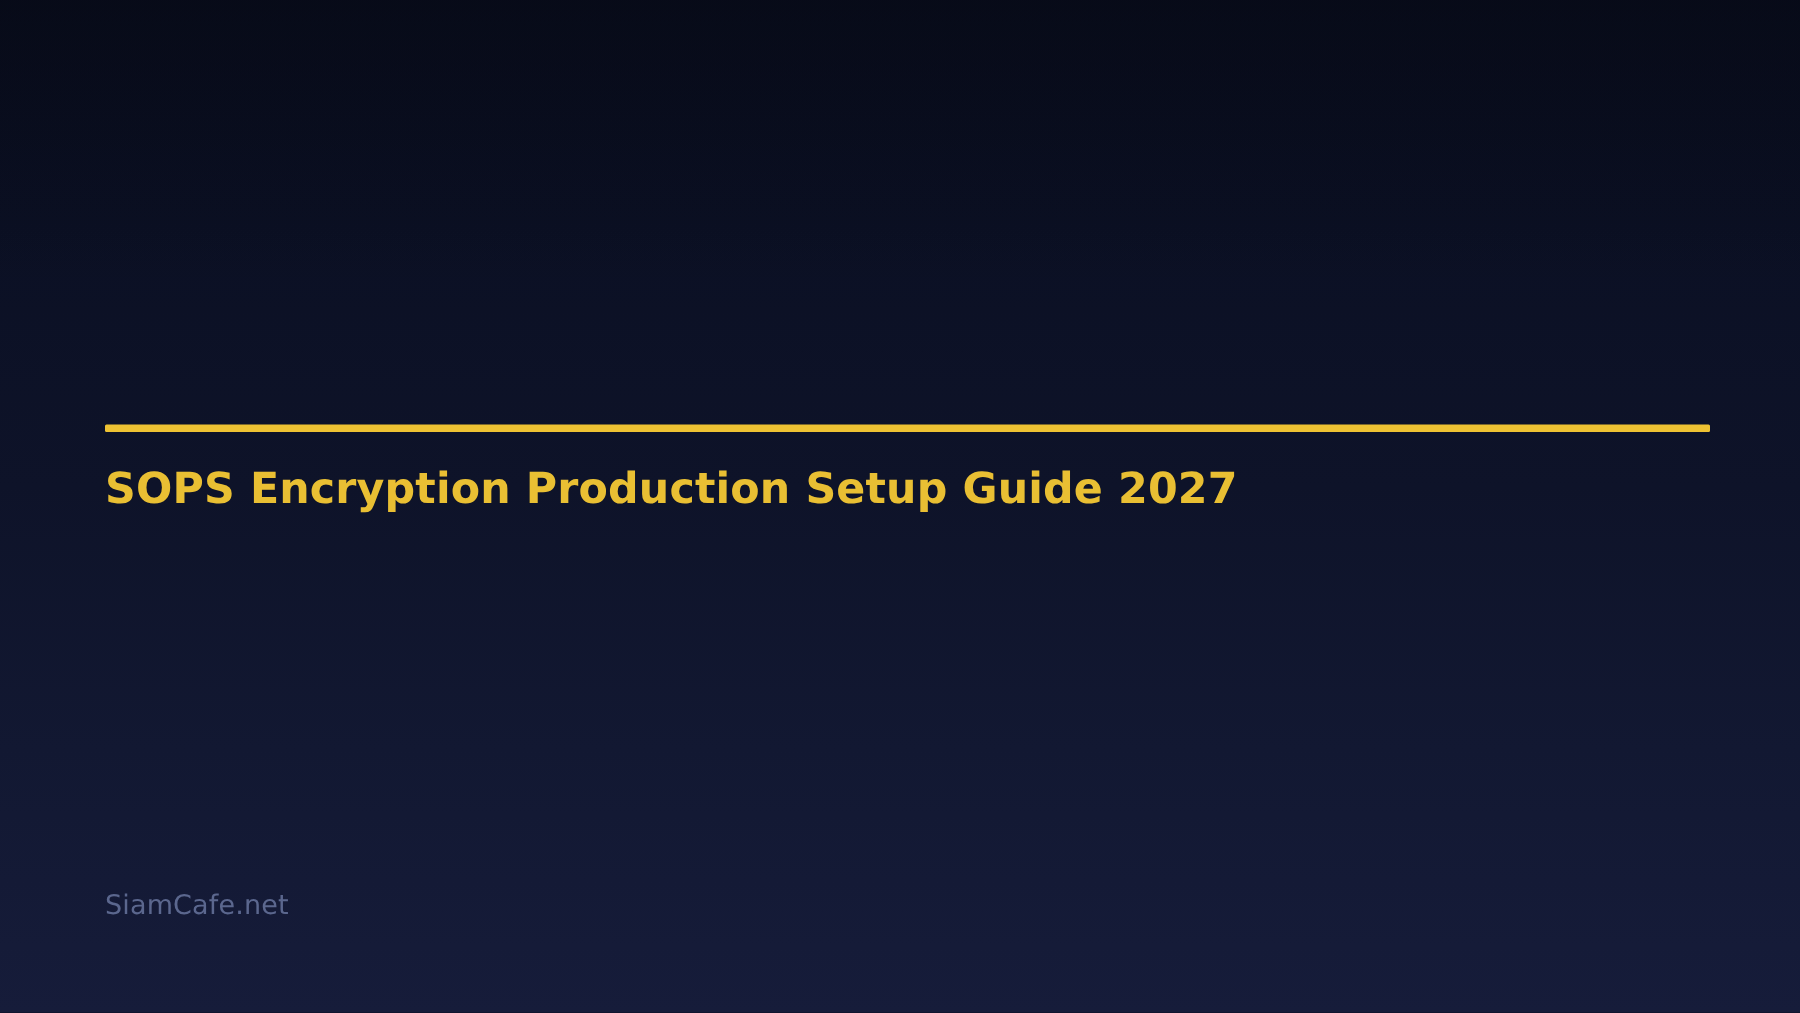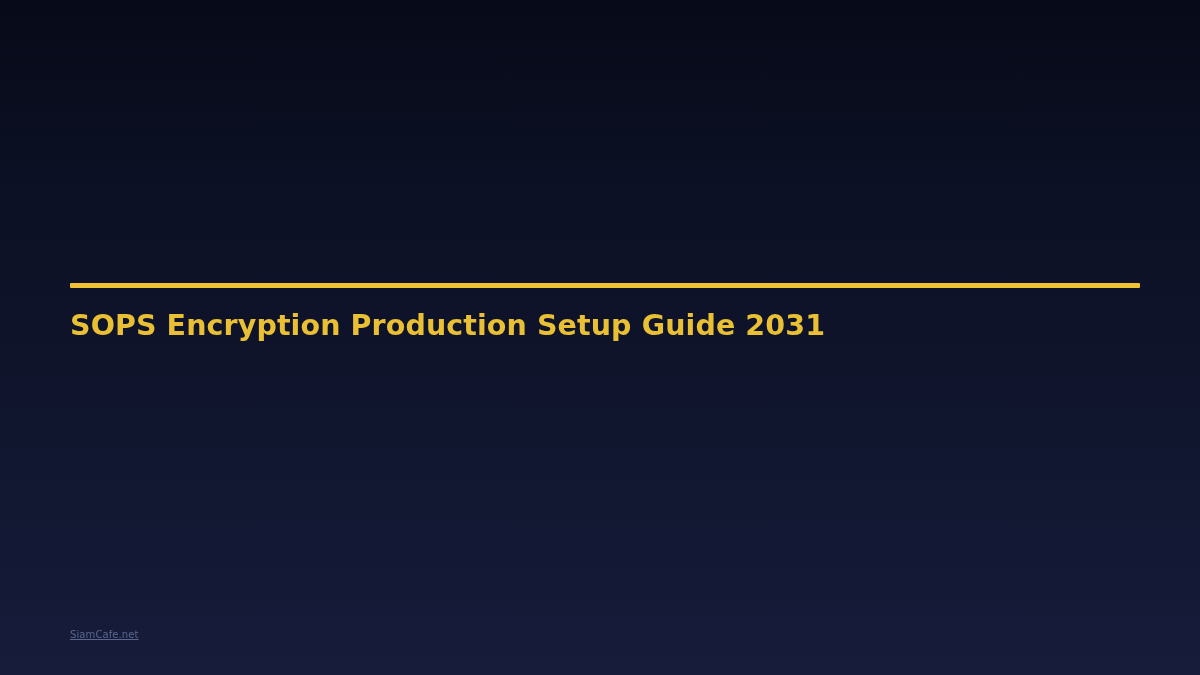--- a/index.html
+++ b/index.html
@@ -59,34 +59,33 @@
     font-weight: bold;
     line-height: 1.2;
     letter-spacing: 0.1px;
     color: #e9bf33;
     white-space: nowrap;
   }
 
   .footer-watermark {
     position: absolute;
     left: 70px;
-    top: 630px;
-    font-size: 10px;
+    top: 595px;
+    font-size: 18px;
     font-weight: normal;
     line-height: 1;
     color: #5b678e;
     letter-spacing: 0.1px;
-    text-decoration: underline;
   }
 </style>
 </head>
 <body>
 
 <div class="slide">
 
   <div class="title-block">
     <div class="accent-rule"></div>
-    <h1 class="slide-title">SOPS Encryption Production Setup Guide 2031</h1>
+    <h1 class="slide-title">SOPS Encryption Production Setup Guide 2027</h1>
   </div>
 
   <div class="footer-watermark">SiamCafe.net</div>
 
 </div>
 
 </body></html>

